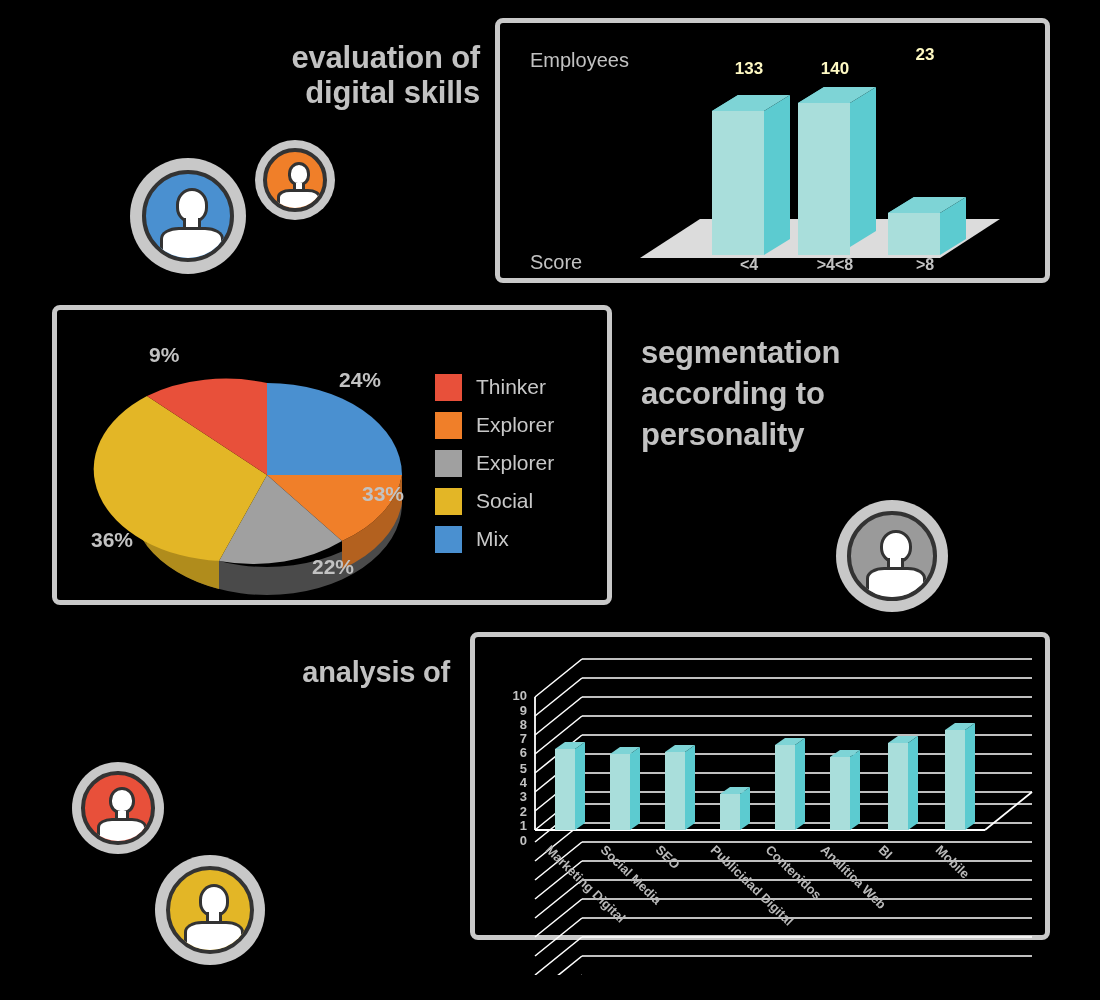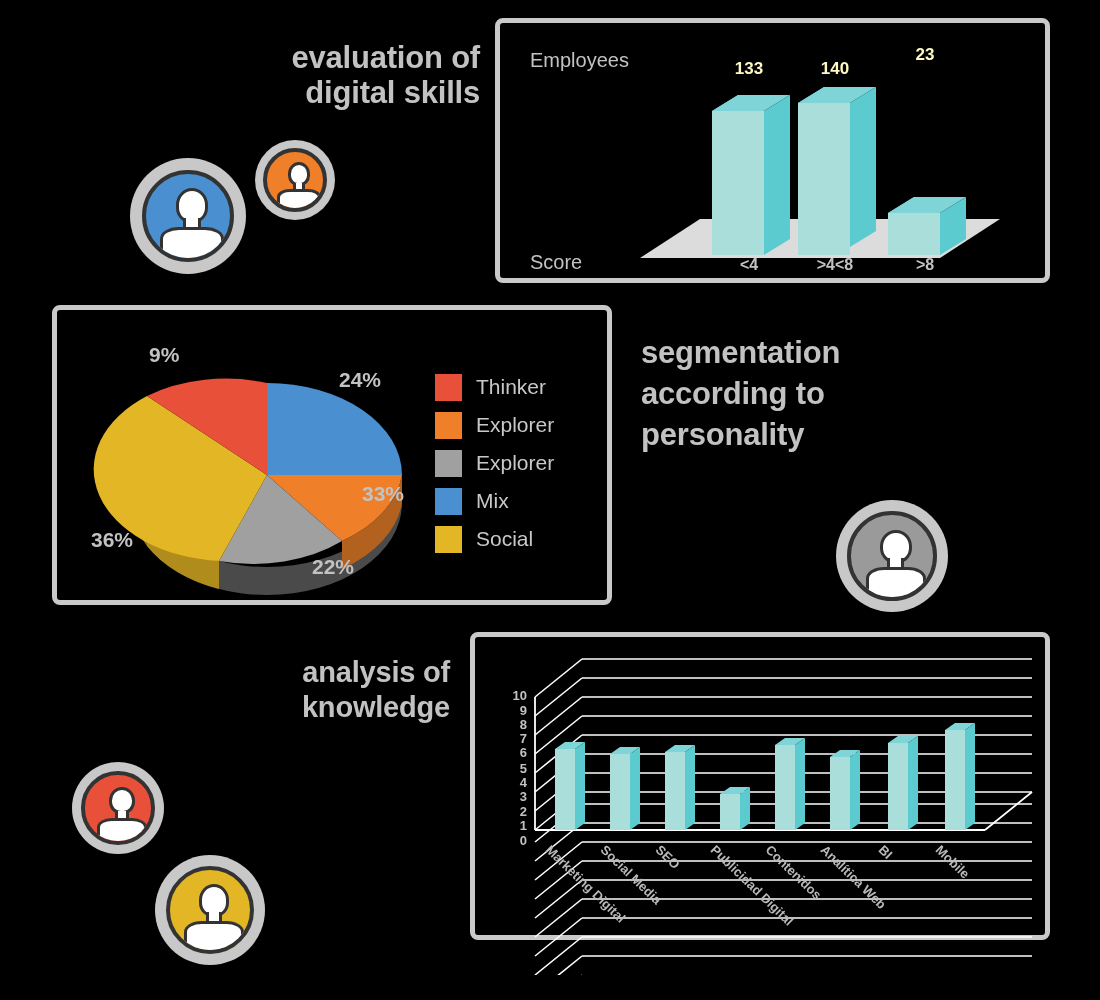--- a/index.html
+++ b/index.html
@@ -118,39 +118,38 @@
       </div>
       <div class="legend-row">
         <span class="legend-sw" style="background:#f07f29;"></span>
         <span class="legend-lb">Explorer</span>
       </div>
       <div class="legend-row">
         <span class="legend-sw" style="background:#a0a0a0;"></span>
         <span class="legend-lb">Explorer</span>
       </div>
       <div class="legend-row">
+        <span class="legend-sw" style="background:#e3b626;"></span>
+        <span class="legend-lb">Social</span>
+      </div>
+      <div class="legend-row">
         <span class="legend-sw" style="background:#4a90d0;"></span>
         <span class="legend-lb">Mix</span>
-      </div>
-      <div class="legend-row">
-        <span class="legend-sw" style="background:#e3b626;"></span>
-        <span class="legend-lb">Social</span>
       </div>
     </div>
   </div>
 
   <div class="heading" style="left:641px;top:333px;width:320px;font-size:31px;line-height:1.32;">
     <div>segmentation</div>
     <div>according to</div>
     <div>personality</div>
   </div>
 
   <div class="heading" style="left:175px;top:655px;width:275px;font-size:29px;text-align:right;line-height:1.2;">
     <div>analysis of</div>
-    <div>knowledge</div>
   </div>
 
   <div class="card" style="left:470px;top:632px;width:580px;height:308px;">
     <svg width="570" height="338" viewBox="0 0 570 338" style="position:absolute;left:0;top:0;">
 
       <g stroke="#ffffff" stroke-width="1.6" fill="none">
         <line x1="60" y1="205" x2="107" y2="167"></line>
           <line x1="107" y1="167" x2="557" y2="167"></line>
         <line x1="60" y1="224" x2="107" y2="186"></line>
           <line x1="107" y1="186" x2="557" y2="186"></line>

